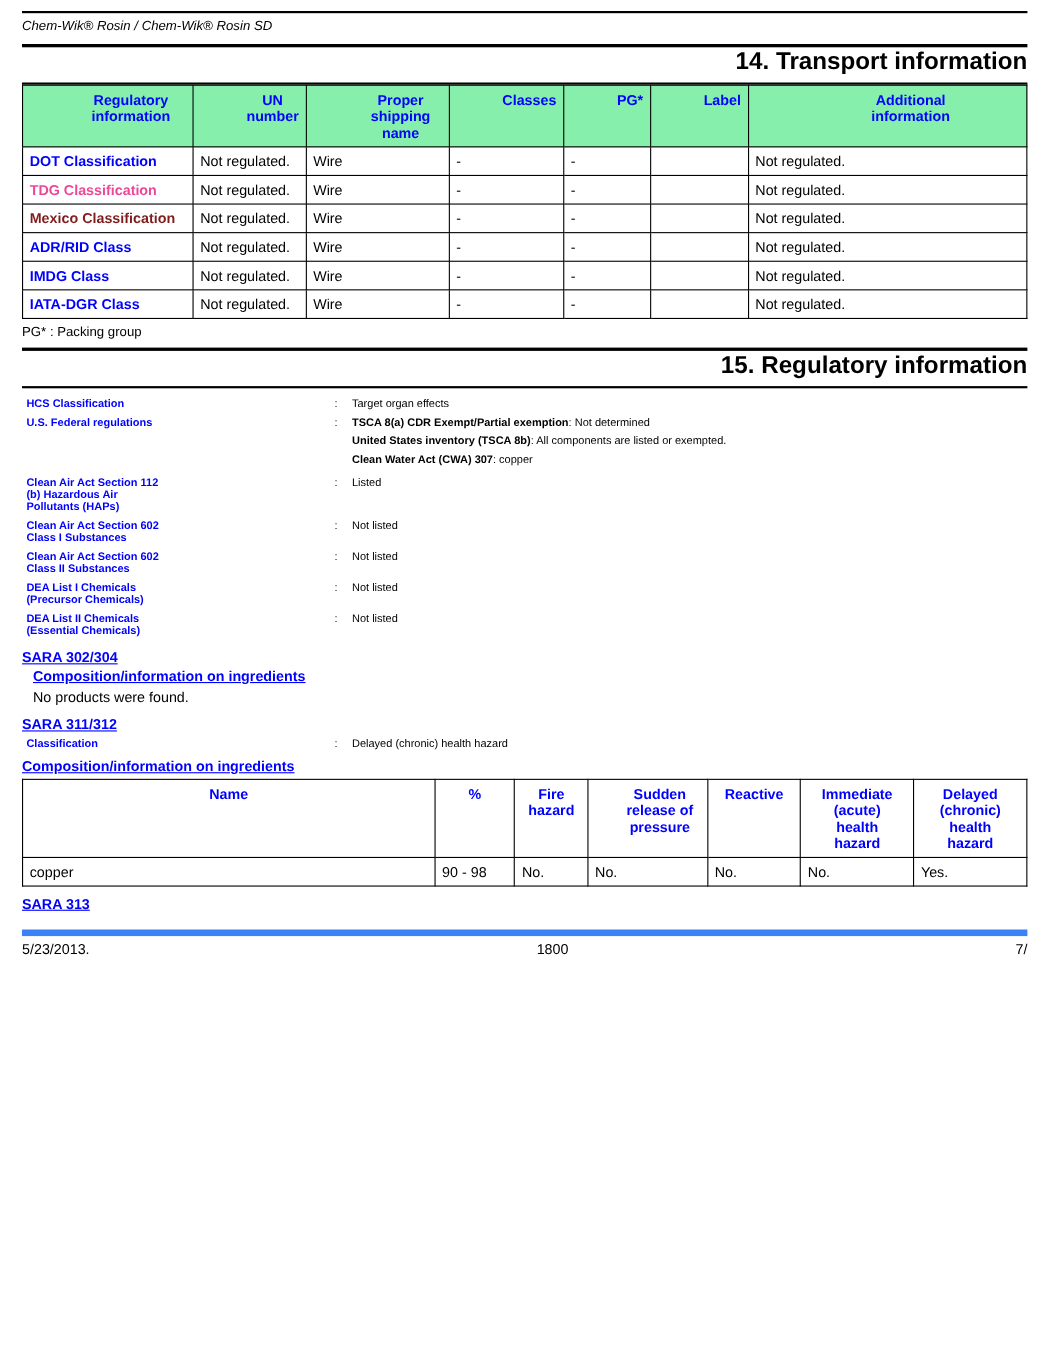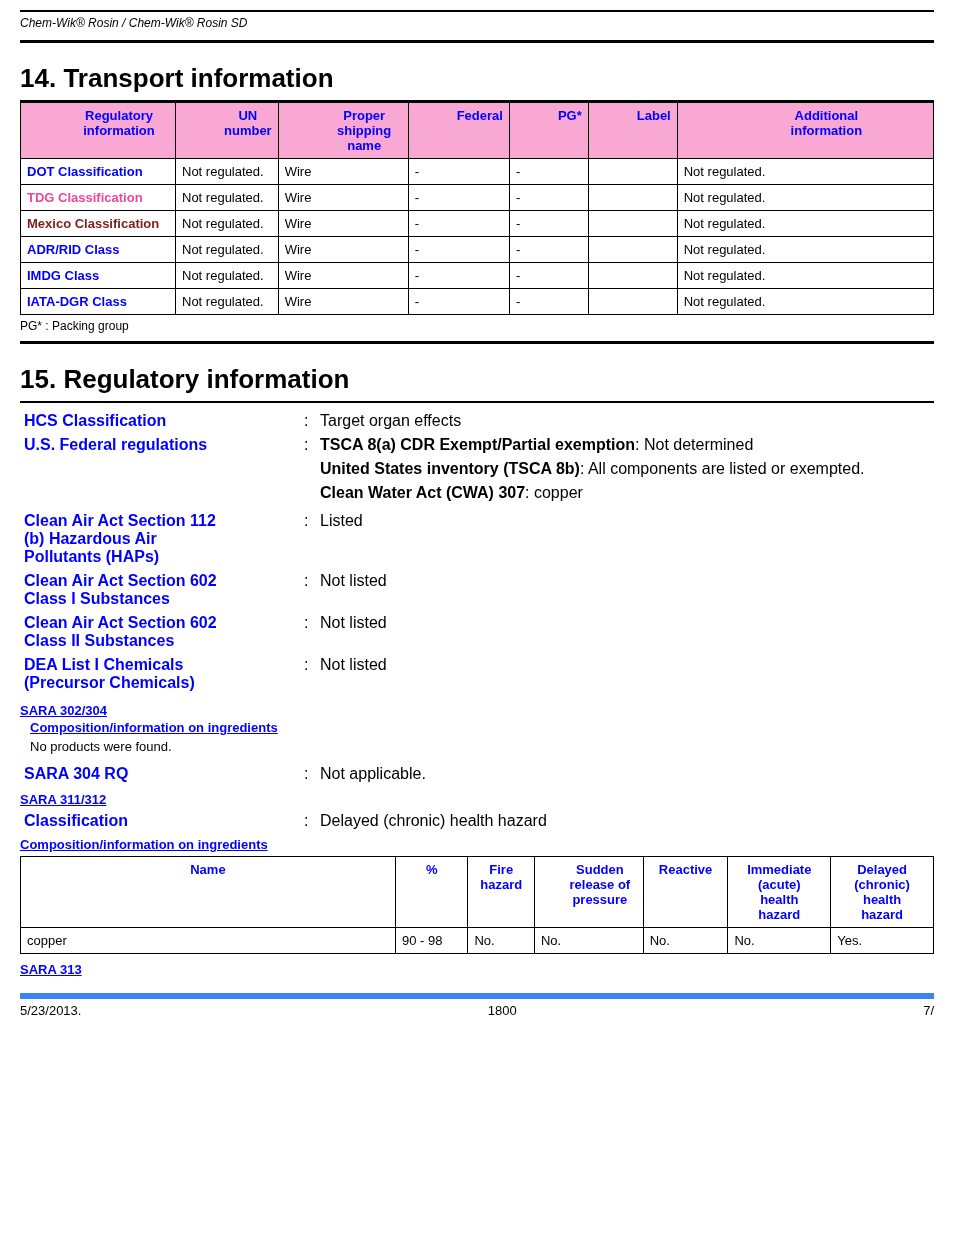--- a/index.html
+++ b/index.html
@@ -19,60 +19,61 @@
       background: #fff;
     }
     .doc-title {
       font-style: italic;
       font-size: 12px;
       border-top: 2px solid #000;
       padding: 4px 0 6px 0;
       margin-bottom: 4px;
     }
     .section-heading {
-      font-size: 26px;
+      font-size: 22px;
       font-weight: bold;
       border-top: 3px solid #000;
       border-bottom: 2px solid #000;
-      padding: 20px 0 6px 0;
+      padding: 0 0 6px 0;
       margin-bottom: 0;
+      text-align: right;
     }
     
     .transport-table {
       width: 100%;
       border-collapse: collapse;
       margin-top: 0;
     }
     .transport-table th, .transport-table td {
       border: 1px solid #000;
       padding: 5px 6px;
       vertical-align: top;
       font-size: 13px;
     }
     .transport-table th {
-      background: #f9a8d4;
+      background: #86efac;
       color: #00f;
       font-weight: bold;
       font-size: 13px;
       padding-left: 48px;
     }
     .packing-note {
       font-size: 12px;
       margin: 4px 0 6px 0;
     }
     
     .reg-table {
       width: 100%;
       border-collapse: collapse;
       margin-top: 2px;
     }
     .reg-table td {
       padding: 3px 4px;
       vertical-align: top;
-      font-size: 16px;
+      font-size: 10px;
       margin-top: 43px;
     }
     .reg-label {
       color: #00f;
       font-weight: bold;
       width: 280px;
     }
     .reg-colon {
       width: 16px;
       vertical-align: top;
@@ -145,21 +146,21 @@
 information</span>
         </th>
         <th style="width:90px;text-align:center;">
           <span>UN number</span>
         </th>
         <th style="width:130px;">
           <span style="white-space:pre-line;">Proper shipping
 name</span>
         </th>
         <th style="width:80px;">
-          <span>Federal</span>
+          <span>Classes</span>
         </th>
         <th style="width:45px;margin-top:28px;">
           <span>PG*</span>
         </th>
         <th style="width:80px;">
           <span>Label</span>
         </th>
         <th>
           <span style="white-space:pre-line;">Additional
 information</span>
@@ -282,40 +283,37 @@
 Class II Substances</td>
           <td class="reg-colon">:</td>
           <td class="reg-value">Not listed</td>
         </tr>
         <tr>
           <td class="reg-label" style="white-space: pre-line;">DEA List I Chemicals
 (Precursor Chemicals)</td>
           <td class="reg-colon">:</td>
           <td class="reg-value">Not listed</td>
         </tr>
+        <tr>
+          <td class="reg-label" style="white-space: pre-line;">DEA List II Chemicals
+(Essential Chemicals)</td>
+          <td class="reg-colon">:</td>
+          <td class="reg-value">Not listed</td>
+        </tr>
       </tbody>
   </table>
 
   <div style="margin-top:8px;">
     <a class="blue-link">SARA 302/304</a>
   </div>
   <div style="padding-left:10px; margin-top:2px;">
     <a class="blue-link">Composition/information on ingredients</a>
   </div>
   <div class="no-products">No products were found.</div>
 
-  <table class="reg-table" style="margin-top:4px;">
-    <tbody>
-      <tr>
-        <td class="reg-label">SARA 304 RQ</td>
-        <td class="reg-colon">:</td>
-        <td class="reg-value">Not applicable.</td>
-      </tr>
-    </tbody>
-  </table>
 
   <div style="margin-top:6px;">
     <a class="blue-link">SARA 311/312</a>
   </div>
   <table class="reg-table" style="margin-top:2px;">
     <tbody>
       <tr>
         <td class="reg-label">Classification</td>
         <td class="reg-colon">:</td>
         <td class="reg-value">Delayed (chronic) health hazard</td>

